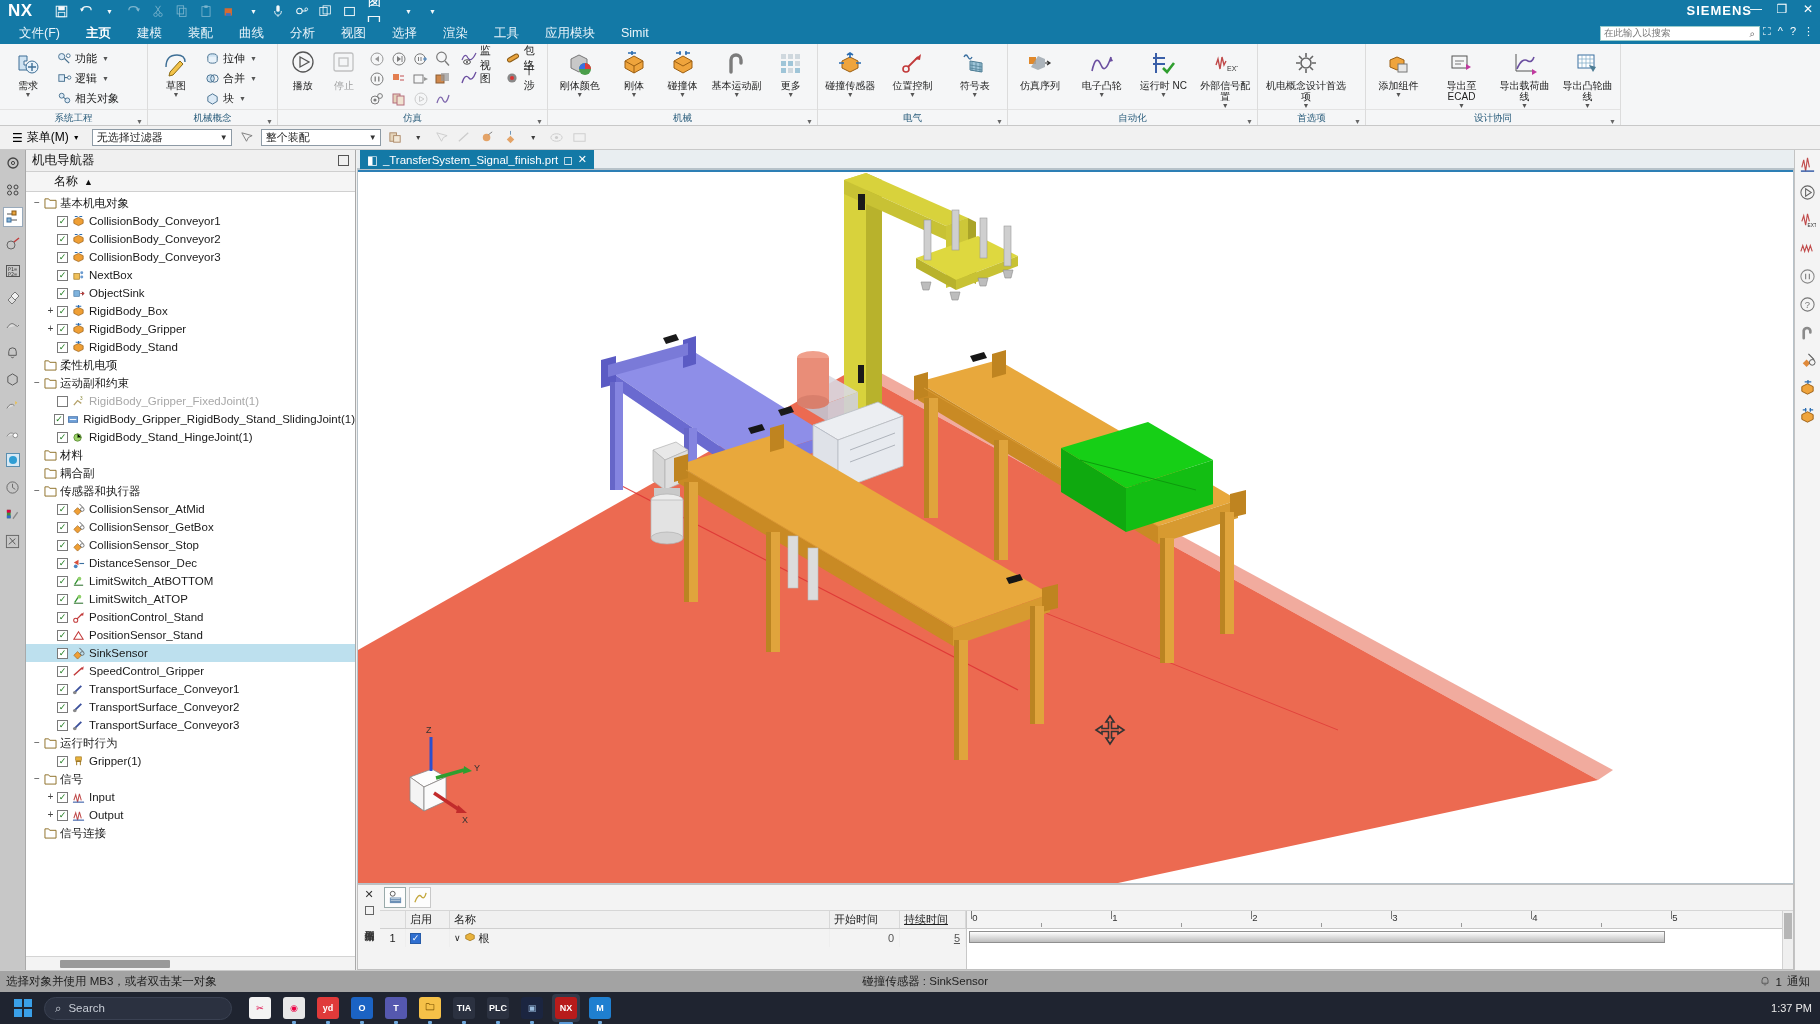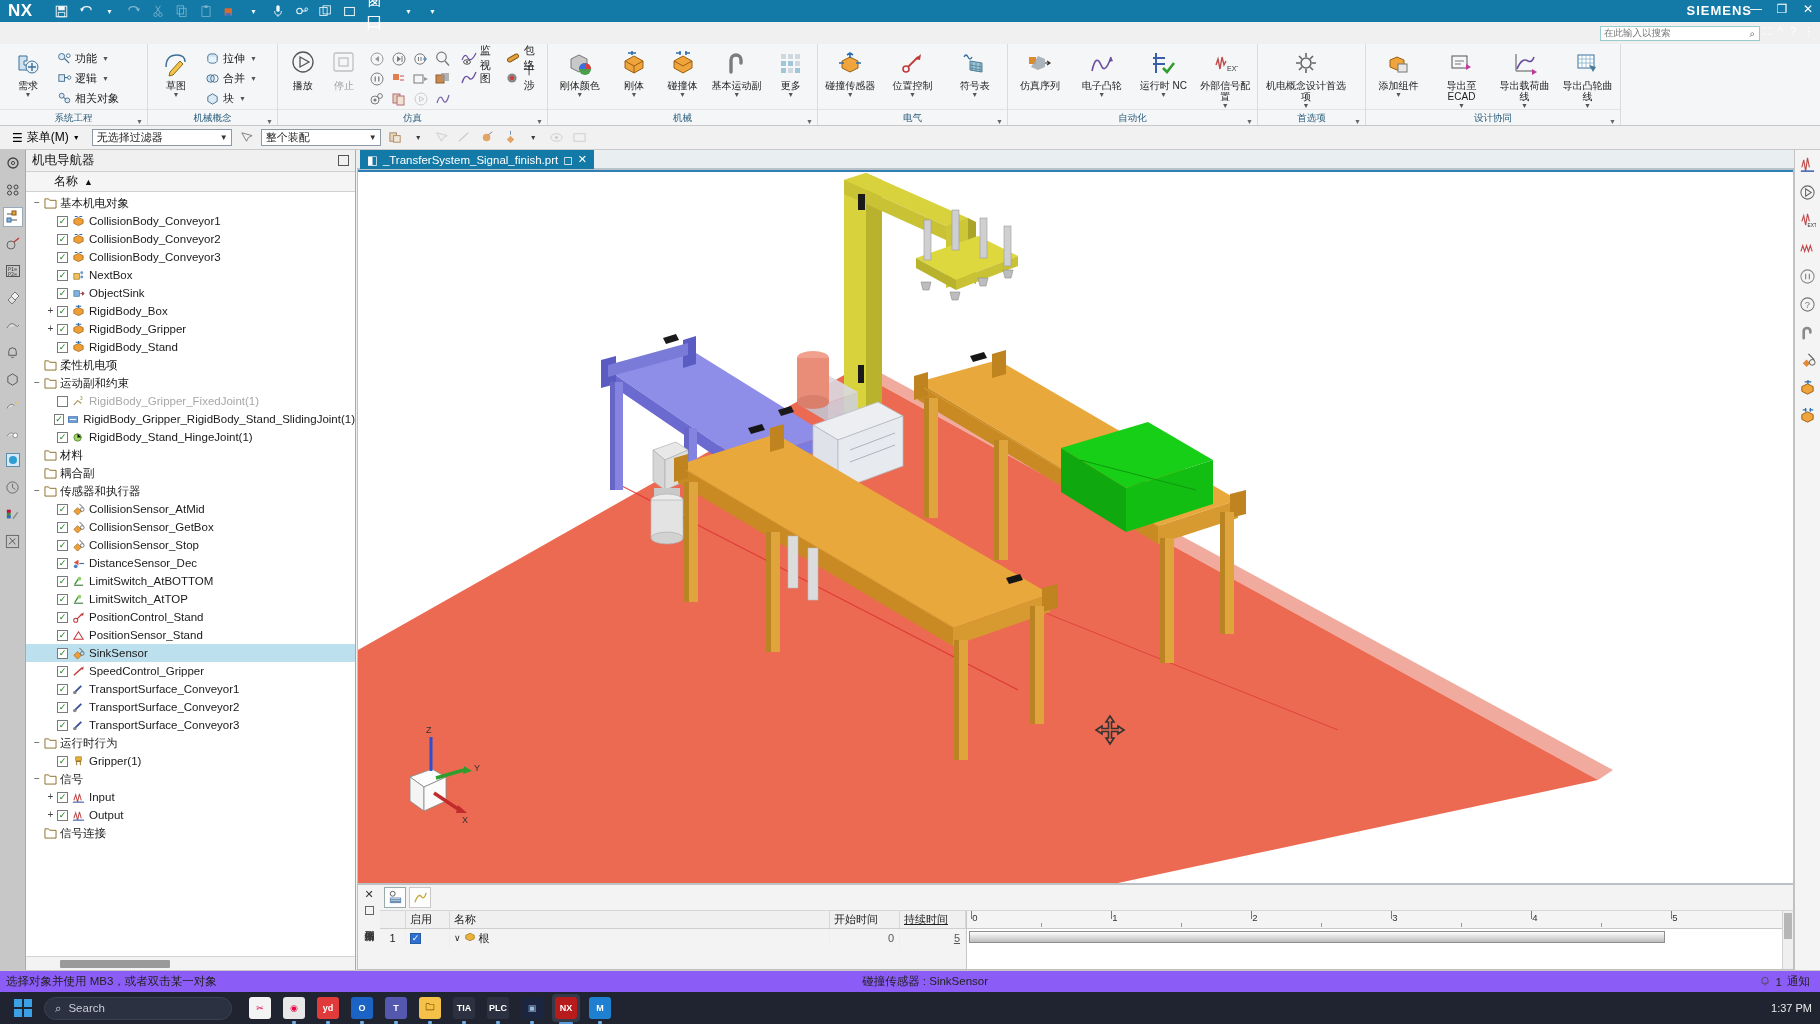--- a/index.html
+++ b/index.html
@@ -184,21 +184,21 @@
   .tl-tick.minor { height:4px; top:12px; background:#999;}
   .tl-lbl { position:absolute; top:1px; font-size:9.5px; color:#333; transform:translateX(-50%); }
   .tl-bar { position:absolute; left:2px; top:20px; height:12px; background:linear-gradient(#fefefe,#bdbdbd); border:1px solid #8f8f8f; }
   .tl-plus { position:absolute; right:4px; top:1px; font-size:13px; color:#333;}
   .tl-vscroll { position:absolute; right:0; top:0; width:11px; height:100%; background:#efefef; border-left:1px solid #d2d2d2;}
   .tl-vscroll .th { position:absolute; left:1px; top:2px; width:8px; height:26px; background:#b6b6b6;}
 
   
   .statusbar {
     position:absolute; left:0; top:970px; width:1820px; height:22px;
-    background:#8b5cf6; border-top:1px solid #c9c9c9; display:flex; align-items:center;
+    background:#a3a3a3; border-top:1px solid #c9c9c9; display:flex; align-items:center;
     font-size:11.5px; color:#222;
   }
   .sb-left { padding-left:6px; }
   .sb-center { position:absolute; left:50%; transform:translateX(-38%); }
   .sb-right { position:absolute; right:10px; display:flex; align-items:center; gap:5px;}
 
   
   .taskbar {
     position:absolute; left:0; top:992px; width:1820px; height:32px;
     background:#1f2430; display:flex; align-items:center; padding-left:10px;
@@ -313,20 +313,34 @@
       <div class="qi" style="font-size:7px">▼</div>
     </div>
     <div class="siemens">SIEMENS</div>
     <div class="wincontrols">
       <div>—</div>
       <div>❐</div>
       <div>✕</div>
     </div>
   </div>
 
+  <div class="tabstrip">
+    <div class="rib-tab">文件(F)</div>
+    <div class="rib-tab active">主页</div>
+    <div class="rib-tab">建模</div>
+    <div class="rib-tab">装配</div>
+    <div class="rib-tab">曲线</div>
+    <div class="rib-tab">分析</div>
+    <div class="rib-tab">视图</div>
+    <div class="rib-tab">选择</div>
+    <div class="rib-tab">渲染</div>
+    <div class="rib-tab">工具</div>
+    <div class="rib-tab">应用模块</div>
+    <div class="rib-tab">Simit</div>
+  </div>
   <div class="searchbox-top">
     <span>在此输入以搜索</span>
     <span class="mag">⌕</span>
   </div>
   <div class="top-right-icons">
     <span>⛶</span>
     <span>^</span>
     <span>?</span>
     <span>⋮</span>
   </div>

